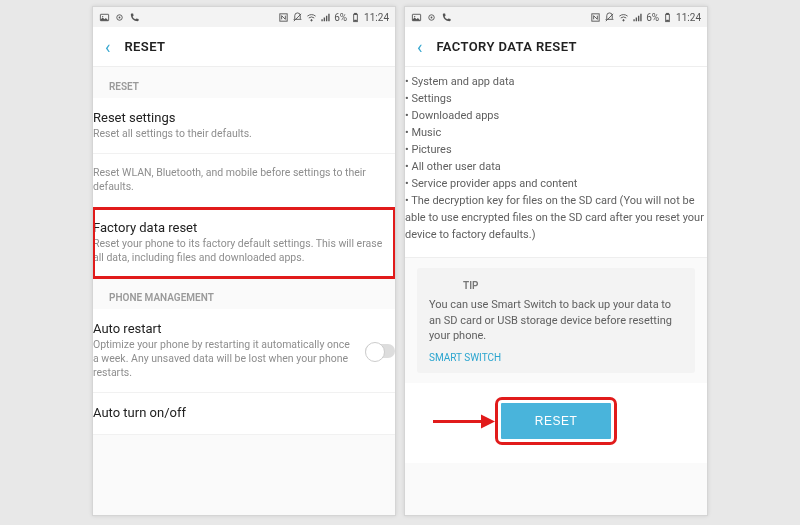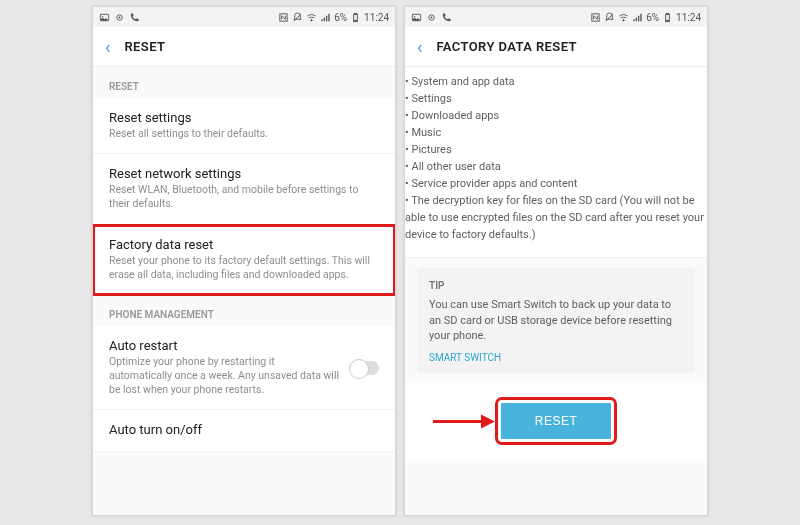--- a/index.html
+++ b/index.html
@@ -64,21 +64,21 @@
     background: #fafafa;
   }
   .section-header {
     font-size: 10px;
     font-weight: 600;
     color: #9a9a9a;
     padding: 14px 16px 6px;
   }
   .item {
     background: #fff;
-    padding: 12px 16px;
+    padding: 12px 0;
     border-bottom: 1px solid #f1f1f1;
     display: flex;
     align-items: center;
   }
   .item .text { flex:1; }
   .item .primary {
     font-size: 13px;
     color: #212121;
     margin-bottom: 2px;
   }
@@ -122,20 +122,21 @@
     margin: 10px 12px;
     background: #f3f3f3;
     border-radius: 3px;
     padding: 12px 12px 10px;
   }
   .tipbox .tip-label {
     font-size: 10px;
     font-weight: 600;
     color: #767676;
     margin-bottom: 6px;
+    margin-left: 34px;
   }
   .tipbox .tip-text {
     font-size: 11px;
     color: #5f5f5f;
     line-height: 1.4;
     margin-bottom: 8px;
   }
   .tipbox .link {
     font-size: 10px;
     font-weight: 400;
@@ -239,21 +240,20 @@
 
     <div class="item">
       <div class="text">
         <div class="primary">Reset settings</div>
         <div class="secondary">Reset all settings to their defaults.</div>
       </div>
     </div>
 
     <div class="item">
       <div class="text">
-        <div class="primary">Reset network settings</div>
         <div class="secondary">Reset WLAN, Bluetooth, and mobile before settings to their defaults.</div>
       </div>
     </div>
 
     <div class="item highlight-red">
       <div class="text">
         <div class="primary">Factory data reset</div>
         <div class="secondary">Reset your phone to its factory default settings. This will erase all data, including files and downloaded apps.</div>
       </div>
     </div>

